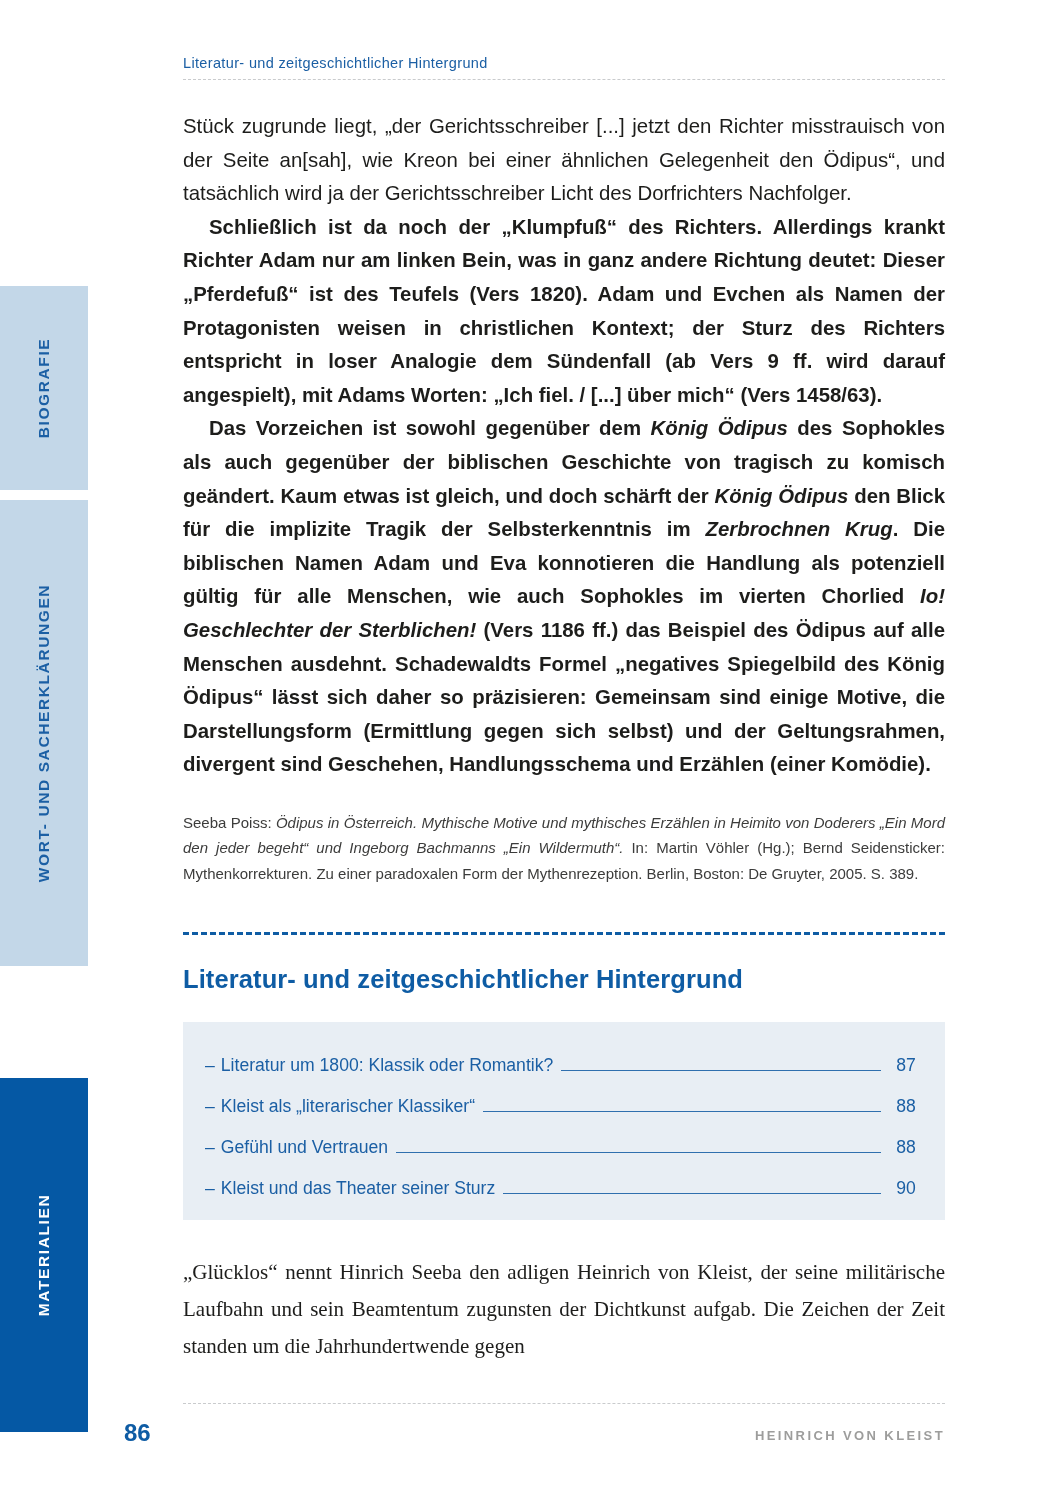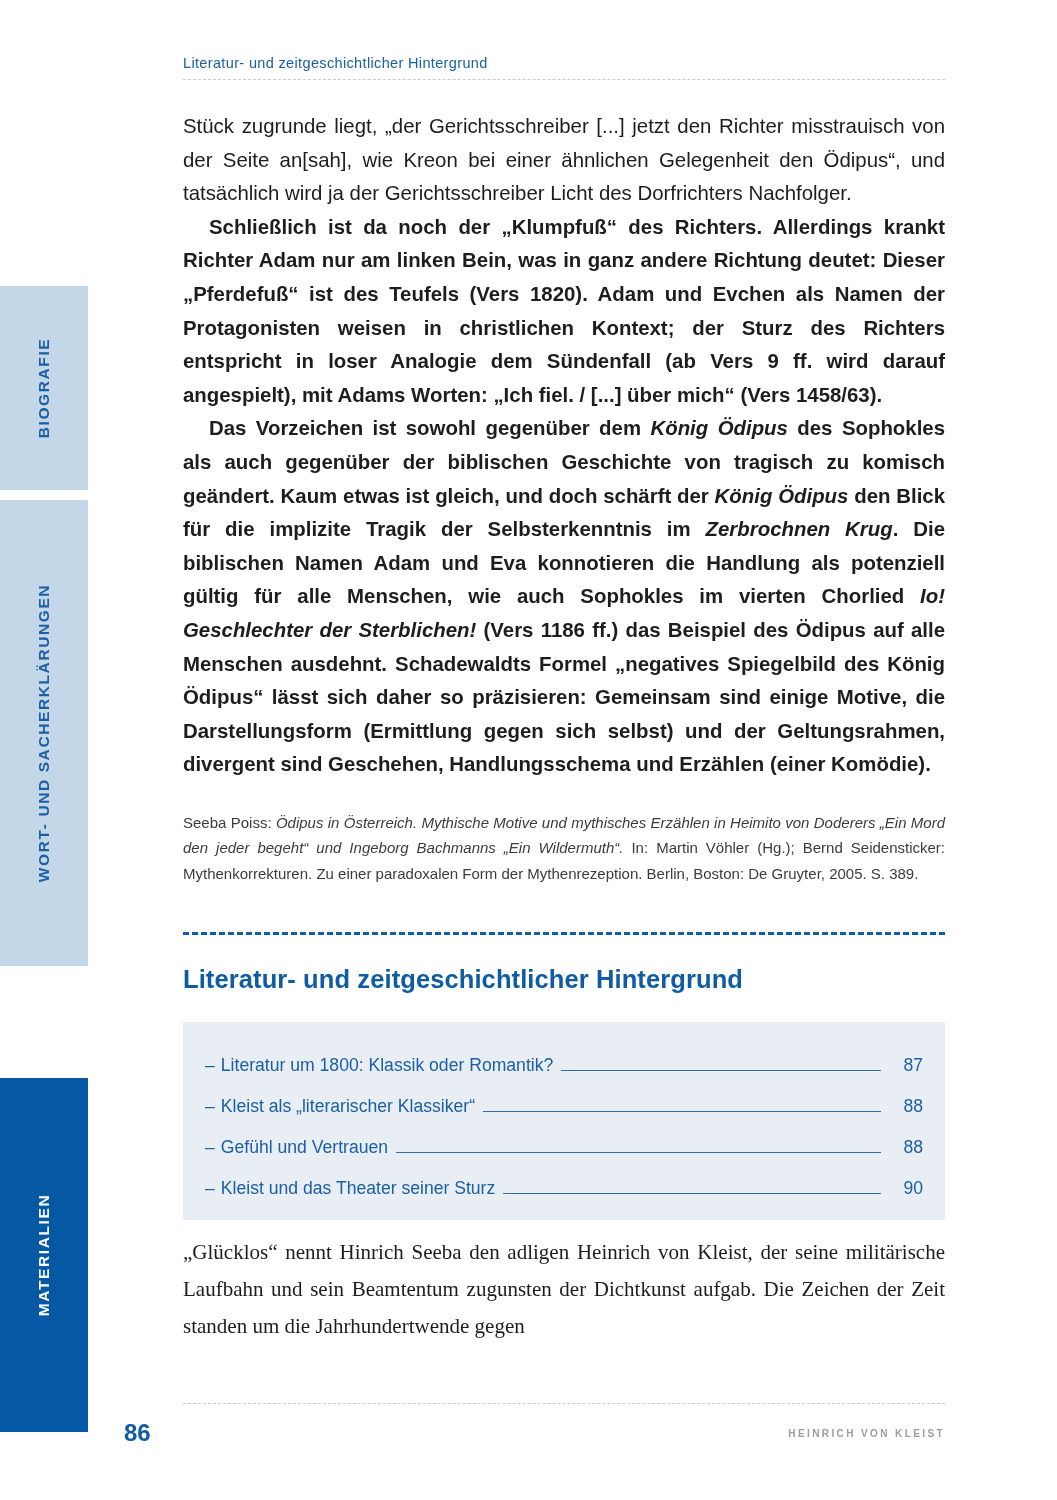--- a/index.html
+++ b/index.html
@@ -117,25 +117,25 @@
     color: #1b5fa4;
   }
   .toc-dash { margin-right: 6px; }
   .toc-title { white-space: nowrap; margin-top: 14px; }
   .toc-leader {
     flex: 1 1 auto;
     border-bottom: 1.4px solid #2f6fae;
     margin: 0 8px 6px 8px;
     height: 0;
   }
-  .toc-page { width: 34px; text-align: right; }
+  .toc-page { width: 34px; text-align: center; }
 
   
   #serif-p {
-    margin-top: 14px;
+    margin-top: 34px;
     font-family: "Liberation Serif", serif;
     font-size: 21px;
     line-height: 37px;
     color: #1d1d1b;
     text-align: justify;
   }
 
   
   #footer-rule {
     position: absolute;
@@ -152,21 +152,21 @@
     font-size: 24px;
     font-weight: bold;
     color: #0e5ca4;
   }
   #footer-book {
     position: absolute;
     top: 1428px;
     left: 183px;
     width: 762px;
     text-align: right;
-    font-size: 10px;
+    font-size: 13px;
     font-weight: bold;
     color: #9d9d9c;
     letter-spacing: 2.4px;
   }
 </style>
 </head>
 <body>
 
 <div id="page">
 

